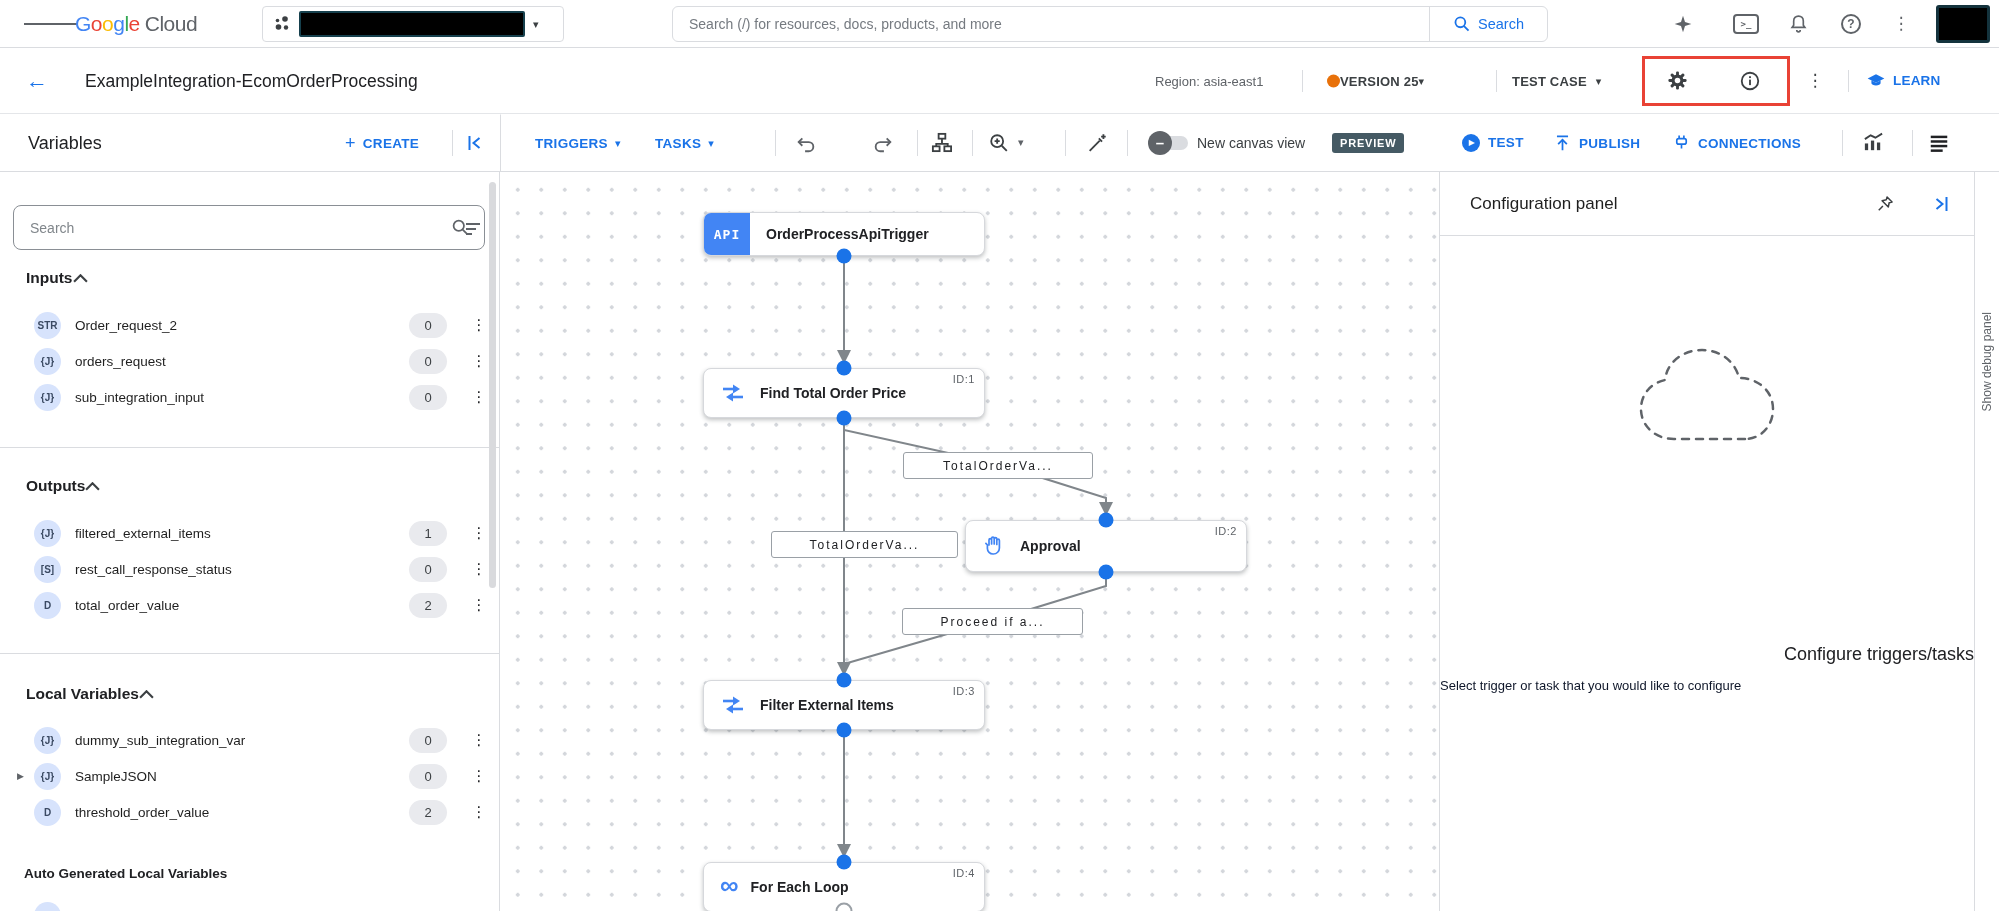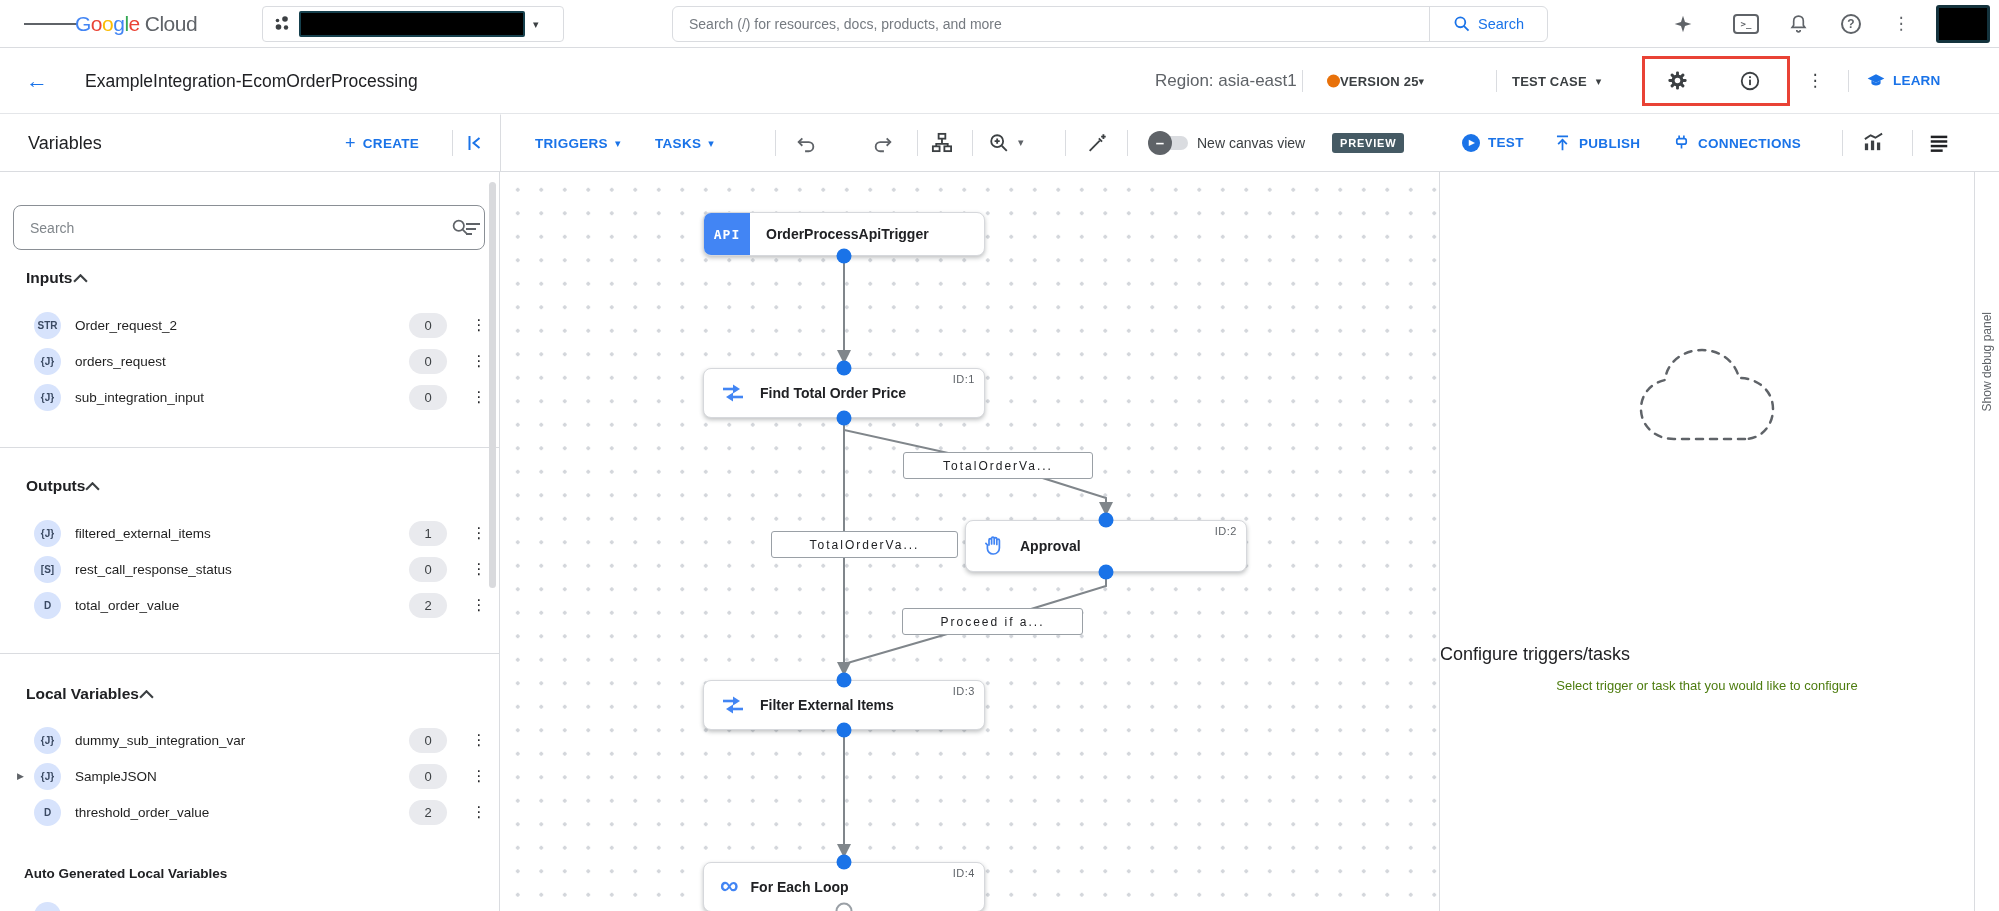--- a/index.html
+++ b/index.html
@@ -35,21 +35,21 @@
     align-items:center; justify-content:center; font-size:12px; font-weight:bold; color:#5f6368; }
   .termbox { width:26px; height:20px; border:2px solid #5f6368; border-radius:4px; display:flex; align-items:center;
     justify-content:center; font-family:"DejaVu Sans Mono",monospace; font-size:9px; font-weight:bold; color:#5f6368; }
   .overflow { font-size:17px; color:#5f6368; letter-spacing:0; }
   .avatar { position:absolute; left:1936px; top:5px; width:54px; height:38px; background:#000;
     border:3px solid #14333d; border-radius:3px; }
 
   
   .backarrow { font-size:22px; color:#1a73e8; }
   .pagetitle { font-size:17.5px; color:#202124; }
-  .regiontxt { font-size:17px; color:#5f6368; }
+  .regiontxt { font-size:13px; color:#5f6368; }
   .ddlabel { font-size:13px; font-weight:bold; color:#3c4043; letter-spacing:.2px; }
   .odot { width:13px; height:13px; border-radius:50%; background:#e8710a; }
   .redbox { position:absolute; left:1642px; top:8px; width:148px; height:50px; border:3px solid #e94235; }
   .learn { color:#1a73e8; font-size:13.5px; font-weight:bold; letter-spacing:.2px; }
 
   
   .paneltitle { font-size:18px; color:#202124; }
   .bluebtn { color:#1a73e8; font-size:13.5px; font-weight:bold; letter-spacing:.3px; cursor:pointer;
     display:flex; align-items:center; gap:7px; }
   .plusch { font-size:18px; font-weight:normal; }
@@ -106,23 +106,23 @@
   .nicon { margin:0 14px 0 16px; display:flex; align-items:center; }
   .inficon { font-size:26px; font-weight:bold; color:#4285f4; line-height:20px; margin:0 12px 4px 16px; }
   .edge-label { position:absolute; z-index:3; background:#fff; border:1px solid #9aa0a6; border-radius:3px;
     display:flex; align-items:center; justify-content:center; font-size:12px; letter-spacing:2px; color:#202124;
     cursor:pointer; }
 
   
   .cfg-header { position:relative; height:64px; border-bottom:1px solid #dadce0; }
   .cfg-title { position:absolute; left:30px; top:50%; transform:translateY(-50%); font-size:17px; color:#1f1f1f; }
   .cfg-cloud { position:absolute; left:50%; transform:translateX(-50%); top:170px; }
-  .cfg-heading { position:absolute; left:0; right:0; top:472px; text-align:left; font-size:18px;
+  .cfg-heading { position:absolute; left:0; right:0; top:472px; text-align:right; font-size:18px;
     font-weight:500; color:#202124; }
-  .cfg-sub { position:absolute; left:0; right:0; top:506px; text-align:center; font-size:13px; color:#4d7c0f; }
+  .cfg-sub { position:absolute; left:0; right:0; top:506px; font-size:13px; color:#0f172a; }
 
   .debugstrip .vtext { position:absolute; top:140px; left:50%; transform:translateX(-50%) ;
     writing-mode:vertical-rl; transform:translateX(-50%) rotate(180deg); font-size:12px; color:#5f6368;
     white-space:nowrap; cursor:pointer; }
 </style>
 </head>
 <body>
 
 <div class="topbar">
   <div class="vc menu-icon" style="left:24px">
@@ -536,20 +536,35 @@
         <circle cx="606" cy="400" r="7.5"></circle>
         <circle cx="344" cy="508" r="7.5"></circle>
         <circle cx="344" cy="558" r="7.5"></circle>
         <circle cx="344" cy="690" r="7.5"></circle>
       </g>
       <circle cx="344" cy="739" r="7.5" fill="#fff" stroke="#9aa0a6" stroke-width="2"></circle>
     </svg>
   </div>
 
   <div class="configpanel">
+    <div class="cfg-header">
+      <span class="cfg-title">Configuration panel</span>
+      <span class="vc iconbtn" style="right:72px">
+        <svg width="20" height="20" viewBox="0 0 24 24" fill="none" stroke="#3c4043" stroke-width="1.8" stroke-linejoin="round">
+            <path d="M14.5 3.5 L20.5 9.5 L17 10.5 L16 15.5 L8.5 8 L13.5 7 Z"></path>
+            <path d="M9.5 14.5 L4.5 19.5"></path>
+          </svg>
+      </span>
+      <span class="vc iconbtn" style="right:16px">
+        <svg width="20" height="20" viewBox="0 0 20 20" fill="none" stroke="#1a73e8" stroke-width="2">
+            <path d="M15.5 3v14"></path>
+            <path d="M5.5 5l6 5-6 5"></path>
+          </svg>
+      </span>
+    </div>
     <div class="cfg-cloud">
       <svg width="160" height="120" viewBox="0 0 160 120">
           <path d="M118 97 H47 C28 97 14 84 14 67 C14 52 24 41 38 38 C40 20 56 8 75 8 C93 8 108 19 112 36 C130 36 146 48 146 67 C146 84 134 97 118 97 Z" fill="none" stroke="#5f6368" stroke-width="2.5" stroke-dasharray="7 7" stroke-linecap="round"></path>
         </svg>
     </div>
     <div class="cfg-heading">Configure triggers/tasks</div>
     <div class="cfg-sub">Select trigger or task that you would like to configure</div>
   </div>
 
   <div class="debugstrip">

